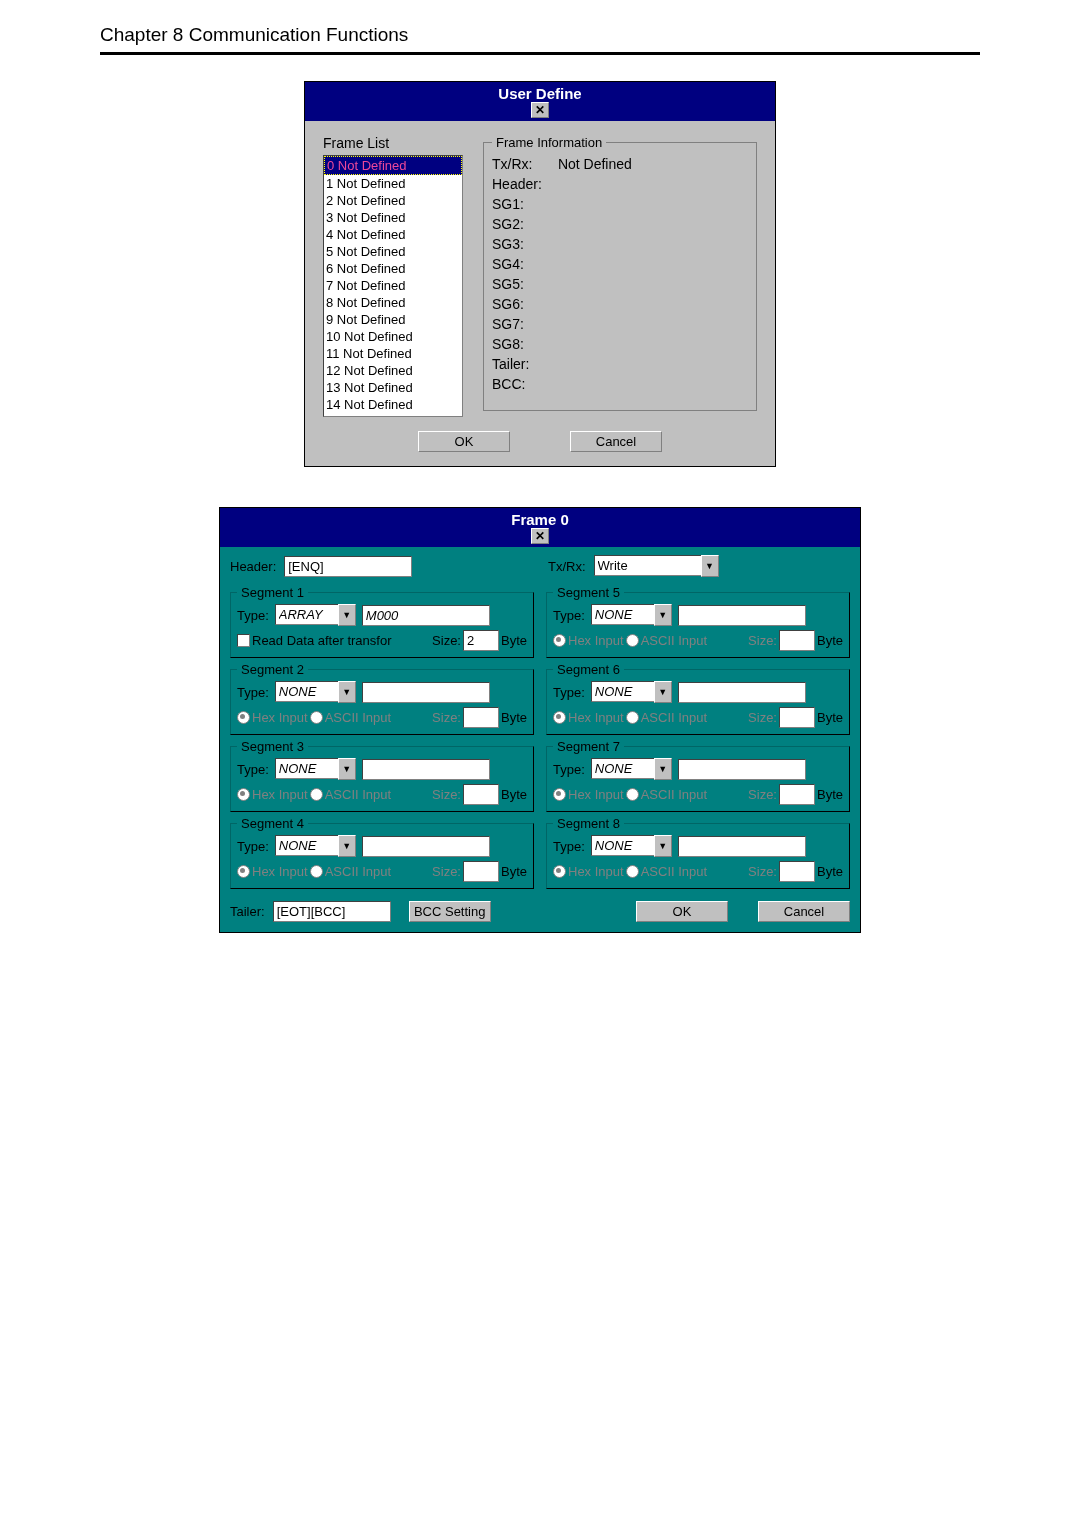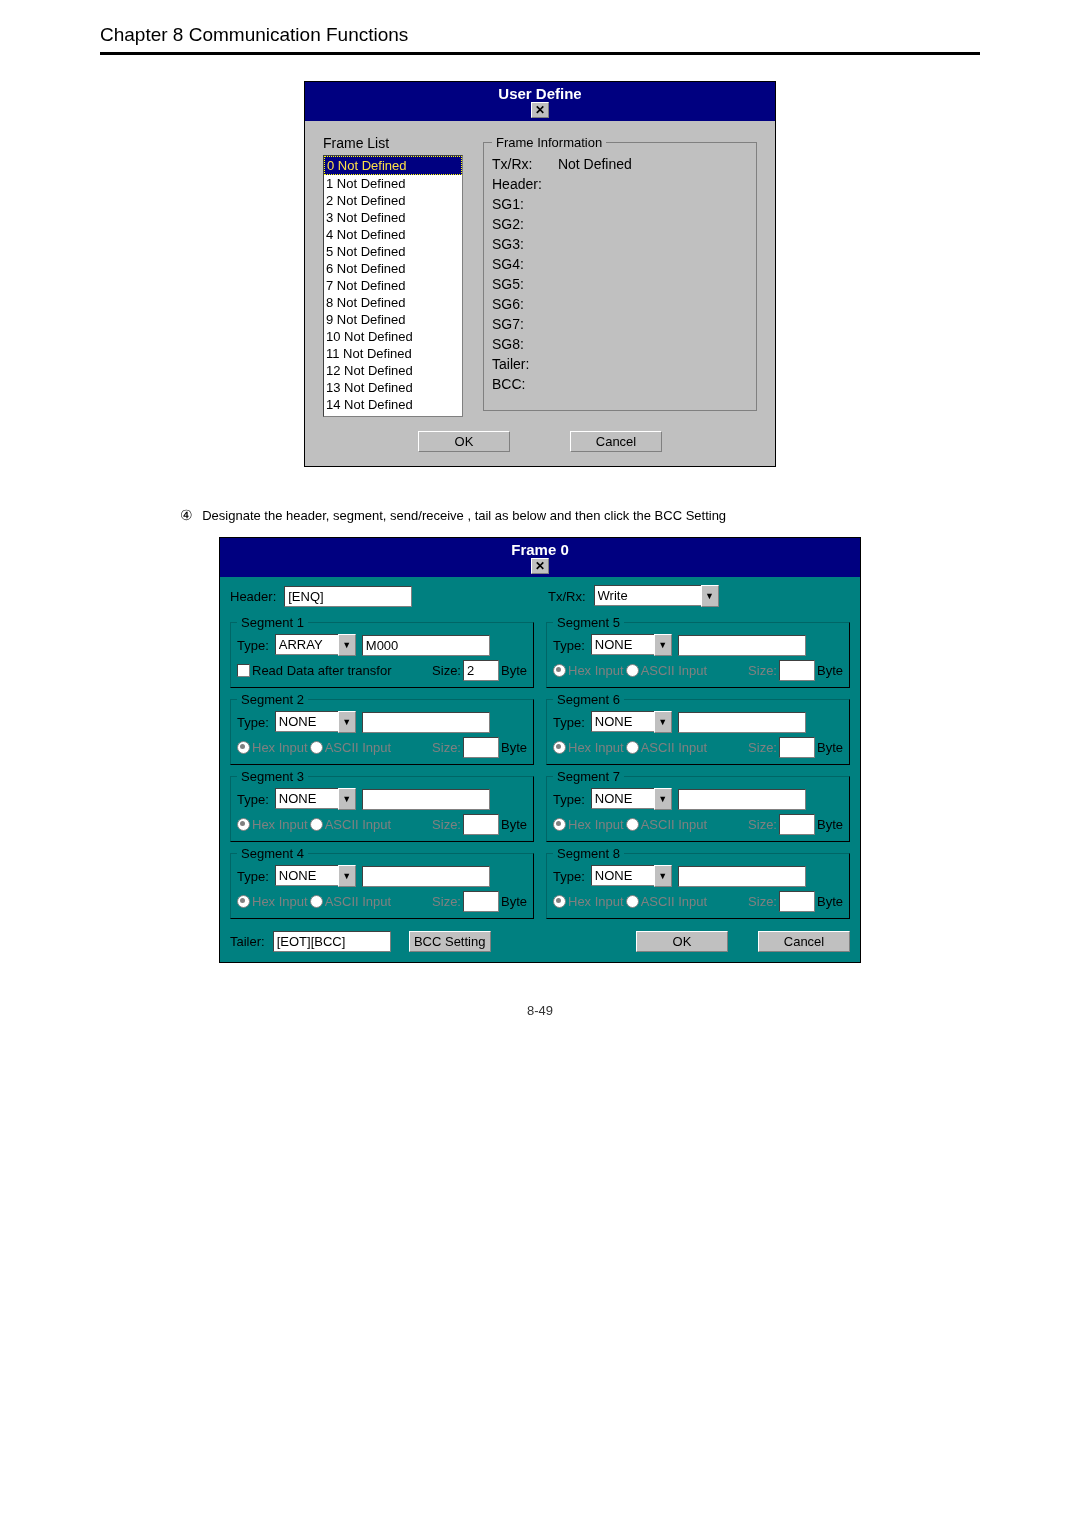--- a/index.html
+++ b/index.html
@@ -20,39 +20,39 @@
 .dim{color:#808080;}
 
 
 .userdefine{width:470px;margin:0 auto 40px auto;border:1px solid #000;background:#c0c0c0;}
 .udbody{padding:14px 18px 14px 18px;}
 .flrow{display:flex;gap:20px;}
 .framelist{width:140px;}
 .fllabel{font-size:14px;margin-bottom:4px;}
 .listbox{background:#fff;border:1px solid #808080;border-top-color:#404040;border-left-color:#404040;height:260px;overflow:hidden;font-size:13px;line-height:17px;}
 .listbox .li{padding:0 2px;white-space:nowrap;}
-.listbox .li.selected{background:#000080;color:#fde047;border:1px dotted #ffff00;}
+.listbox .li.selected{background:#000080;color:#ec4899;border:1px dotted #ffff00;}
 .frameinfo{flex:1;}
 .fi-field{font-size:14px;margin-bottom:4px;}
 .fi-field .k{display:inline-block;min-width:62px;}
 .udbtns{display:flex;gap:60px;justify-content:center;margin-top:14px;}
 .udbtns .btn{width:90px;}
 
 
 .frame0{width:640px;margin:0 auto;border:1px solid #000;background:#008080;color:#000;}
 .f0body{padding:8px 10px 10px 10px;font-size:13px;}
 .toprow{display:flex;gap:16px;margin-bottom:8px;}
 .toprow .half{flex:1;display:flex;align-items:center;gap:8px;}
 .cols{display:flex;gap:12px;}
 .col{flex:1;}
 .segfs{border:1px solid #000;border-top-color:#006666;border-left-color:#006666;margin-bottom:4px;padding:4px 6px 6px 6px;}
 .segfs legend{background:#008080;}
 .row1{display:flex;align-items:center;gap:6px;margin-bottom:4px;}
 .row2{display:flex;align-items:center;gap:2px;flex-wrap:nowrap;}
-.row1 .txtin{width:120px;}
+.row1 .txtin{width:120px;font-style:italic;}
 .sizebox{width:28px;}
 .botrow{display:flex;align-items:center;margin-top:8px;gap:8px;}
 .botrow .left{flex:1;display:flex;align-items:center;gap:8px;}
 .botrow .btns{display:flex;gap:30px;}
 .botrow .btns .btn{width:90px;}
 .cb{width:11px;height:11px;border:1px solid #808080;border-top-color:#404040;border-left-color:#404040;background:#fff;display:inline-block;}
 .rad{width:11px;height:11px;border-radius:50%;border:1px solid #808080;background:#fff;display:inline-block;position:relative;}
 .rad.checked::after{content:"";position:absolute;top:2px;left:2px;width:5px;height:5px;border-radius:50%;background:#000;}
 .dimrad::after{background:#808080 !important;}
 .dropbtn{width:16px;height:20px;background:#c0c0c0;border:1px solid #808080;border-top-color:#fff;border-left-color:#fff;font-size:9px;display:inline-flex;align-items:center;justify-content:center;margin-left:-1px;}
@@ -111,24 +111,20 @@
             </div>
         </fieldset>
       </div>
       <div class="udbtns">
         <div class="btn">OK</div>
         <div class="btn">Cancel</div>
       </div>
     </div>
   </div>
 
-  <div class="inst" style="margin-top:40px;">
-    <span class="numcirc">④</span>
-    <span>Designate the header, segment, send/receive , tail as below and then click the BCC Setting</span>
-  </div>
 
   <div class="frame0">
     <div class="titlebar">
       <span>Frame 0</span>
       <span class="closebox">✕</span>
     </div>
     <div class="f0body">
       <div class="toprow">
         <div class="half">
           <label class="lbl">Header:</label>
@@ -315,14 +311,13 @@
           <div class="btn" style="width:80px;margin-left:10px;">BCC Setting</div>
         </div>
         <div class="btns">
           <div class="btn">OK</div>
           <div class="btn">Cancel</div>
         </div>
       </div>
     </div>
   </div>
 
-  <div class="pagenum">8-49</div>
 </div>
 
 </body></html>

